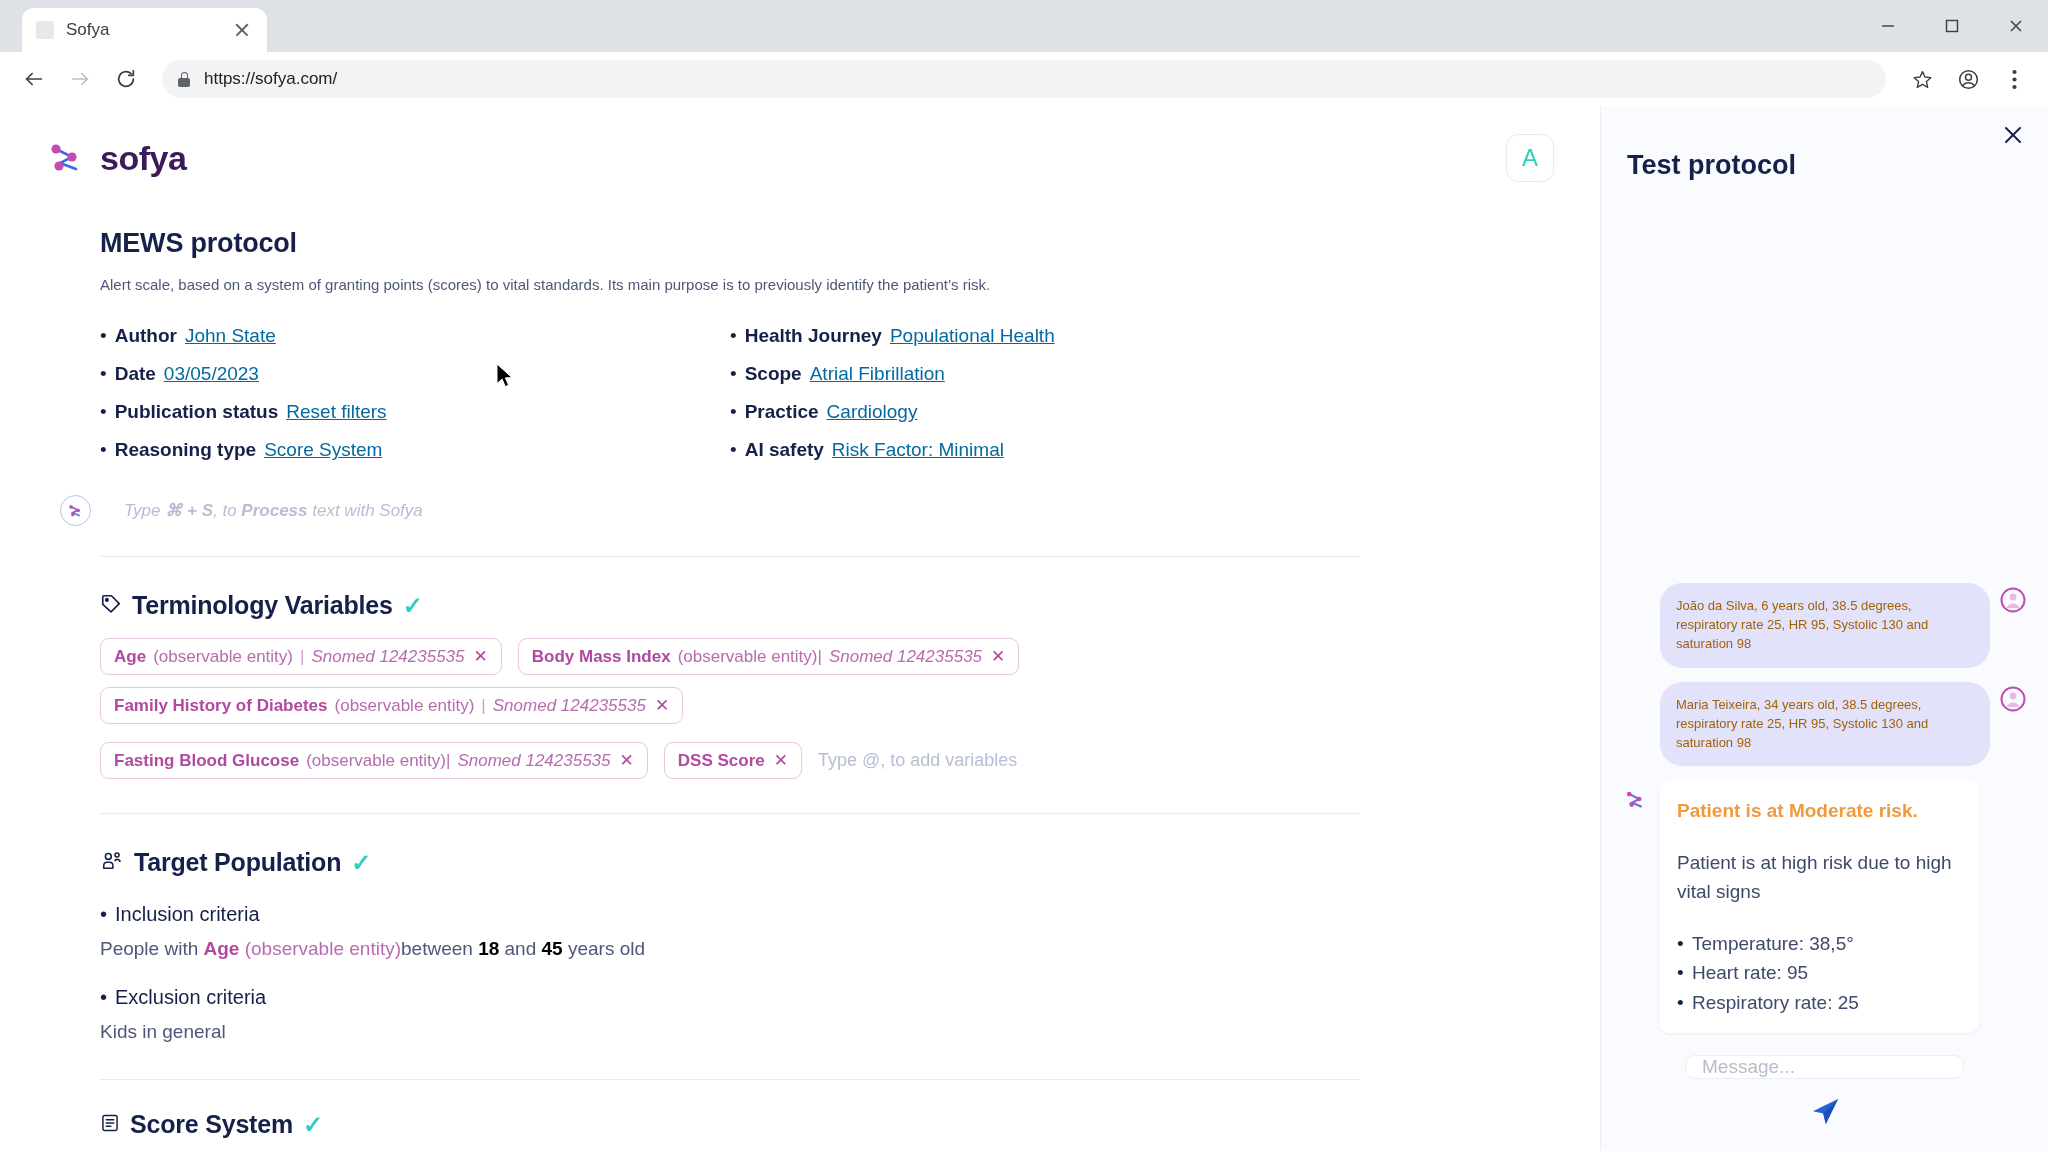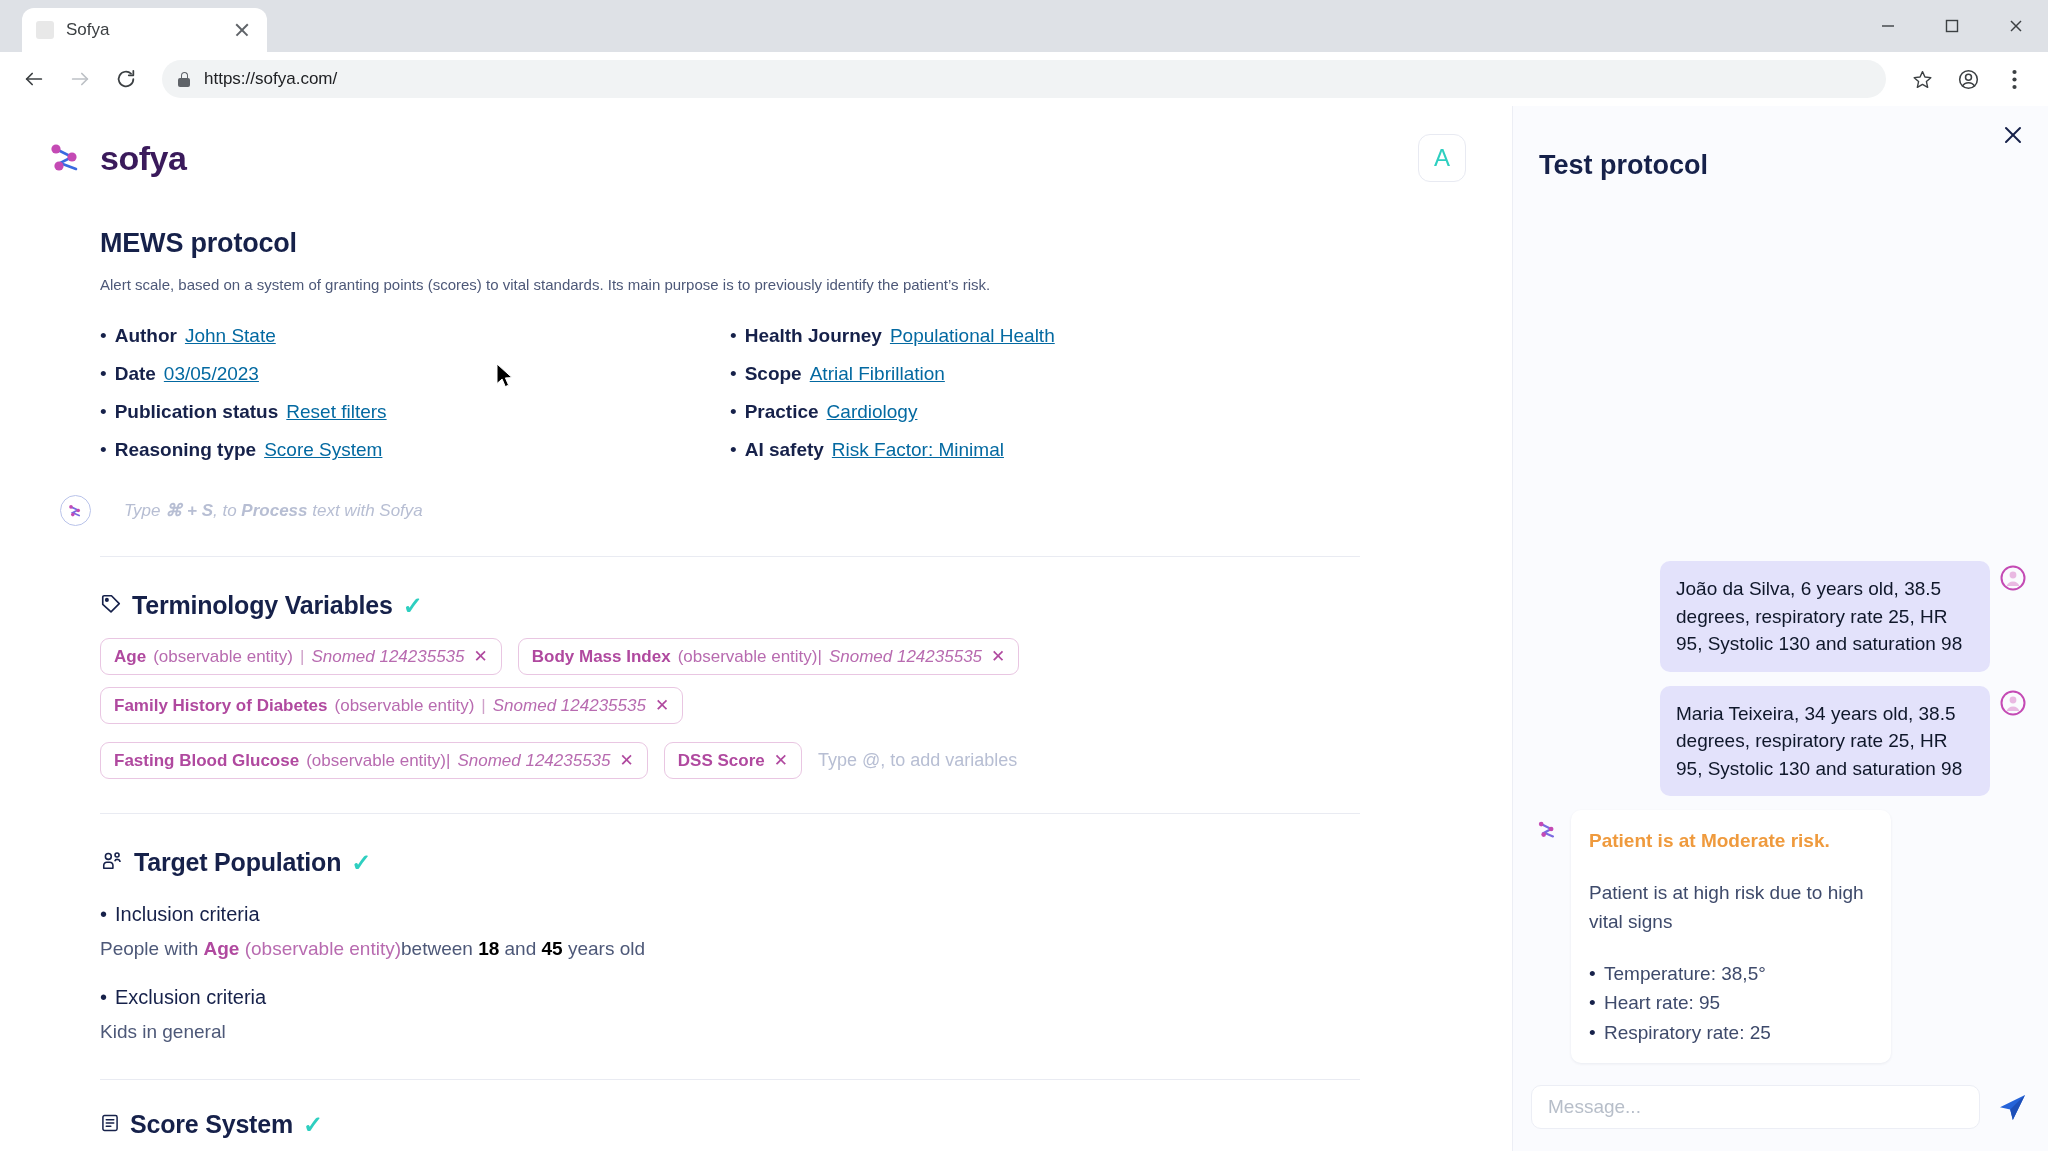--- a/index.html
+++ b/index.html
@@ -97,48 +97,48 @@
   .chips-placeholder { font-size:18px; color:#b7bed3; }
 
   .crit-label { font-size:20px; color:#16214a; margin-top: 26px; display:flex; gap:8px; align-items:baseline; }
   .crit-text { font-size:19px; color:#4d5878; margin-top: 12px; }
   .tok-pink-b { color:#b0499f; font-weight:700; }
   .tok-pink { color:#b86bb0; }
   .tok-teal { color:#000000; font-weight:700;text-align:right; }
 
   
   .chat {
-    width: 536px; flex:none; background:#fafbfe; border-left:1px solid #eceef5;
+    width: 448px; flex:none; background:#fafbfe; border-left:1px solid #eceef5;
     display:flex; flex-direction:column; position:relative;
   }
   .chat-head { padding: 22px 26px 0 26px; position:relative; }
   .chat-close { position:absolute; right: 20px; top: 14px; width:30px; height:30px; cursor:pointer; display:flex; align-items:center; justify-content:center; }
   .chat-title { font-size: 27px; font-weight:600; color:#16214a; margin-top: 22px; }
 
   .chat-msgs { flex:1; overflow:hidden; padding: 18px 22px 8px 22px; display:flex; flex-direction:column; justify-content:flex-end; gap: 14px; }
 
   .msg { display:flex; gap: 10px; align-items:flex-start; }
   .msg.user { justify-content:flex-end; }
   .bubble-user {
-    background:#e3e2fb; color:#0f172a; border-radius: 10px; padding: 14px 16px;
-    font-size: 19px; line-height:1.45; max-width: 330px;
+    background:#e3e2fb; color:#a16207; border-radius: 22px; padding: 14px 16px;
+    font-size: 13px; line-height:1.45; max-width: 330px;
   }
   .bubble-bot {
     background:#fff; color:#3e4a6b; border-radius: 10px; padding: 16px 18px;
     font-size: 19px; line-height:1.55; max-width: 320px; box-shadow: 0 1px 3px rgba(20,30,70,.07);
   }
   .bot-mark { width:26px; height:26px; flex:none; margin-top:6px; }
   .user-avatar { width:26px; height:26px; flex:none; margin-top:4px; }
   .risk-line { color:#ef9a3d; font-weight:700; }
   .bot-para { margin-top: 22px; }
   .bot-list { margin-top: 22px; list-style:none; }
   .bot-list li { position:relative; padding-left: 15px; line-height:1.55; }
   .bot-list li::before { content:'•'; position:absolute; left:0; color:#16214a; }
 
-  .chat-input-row { padding: 14px 18px 22px 18px; display:flex; align-items:center; gap: 14px; }
+  .chat-input-row { padding: 14px 18px 22px 18px; display:flex; align-items:center; gap: 14px; flex-direction: column; }
   .chat-input {
     flex:1; height: 44px; border:1px solid #eceef5; border-radius: 10px; background:#fff;
     padding: 0 16px; font-size:19px; color:#1f2a4d; font-family:"Liberation Sans", sans-serif; outline:none;
   }
   .chat-input::placeholder { color:#b7bec9; }
   .send-btn { width:36px; height:36px; display:flex; align-items:center; justify-content:center; cursor:pointer; flex:none; }
 
   .cursor { position:absolute; left: 497px; top: 258px; pointer-events:none; }
 </style>
 </head>

